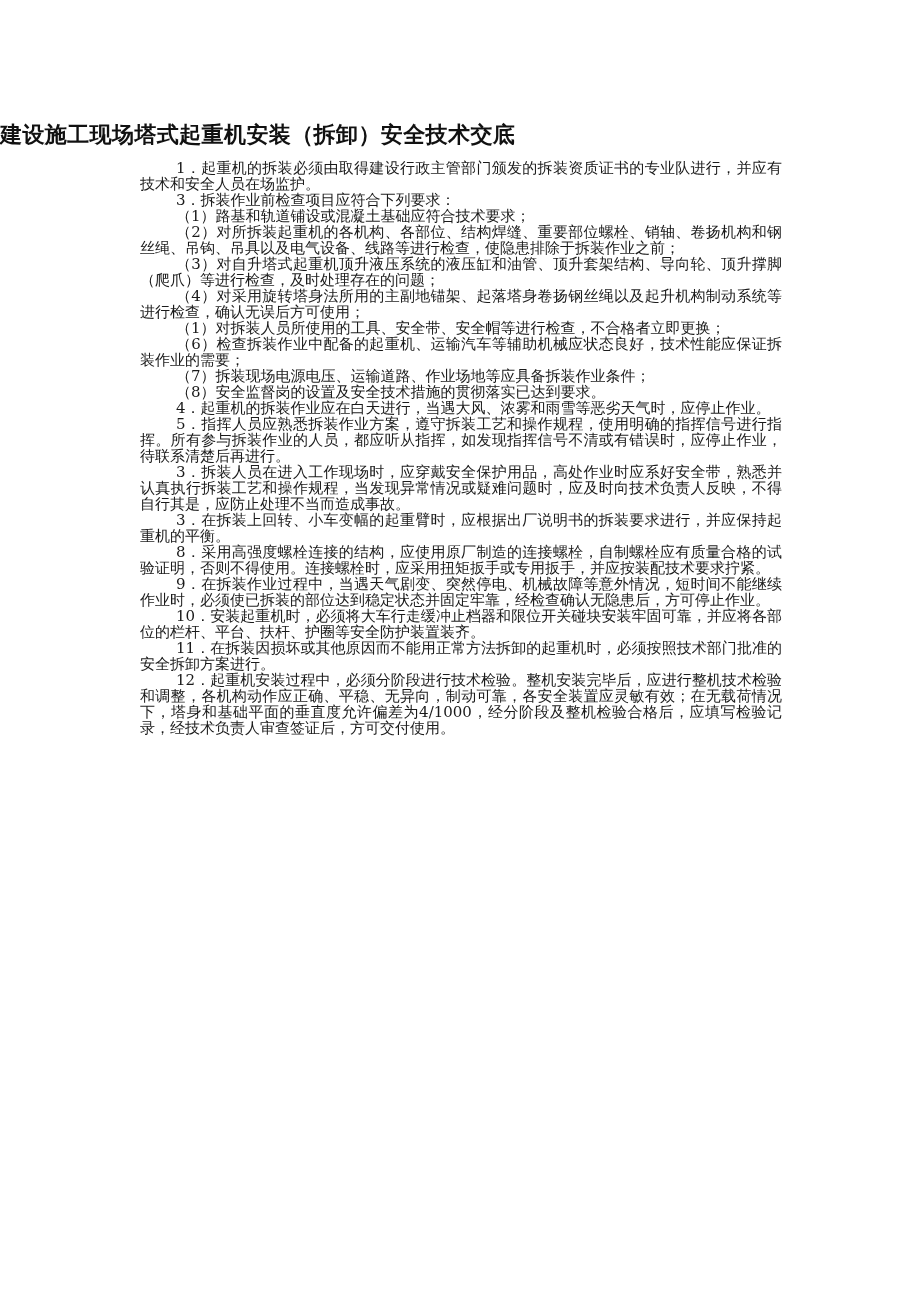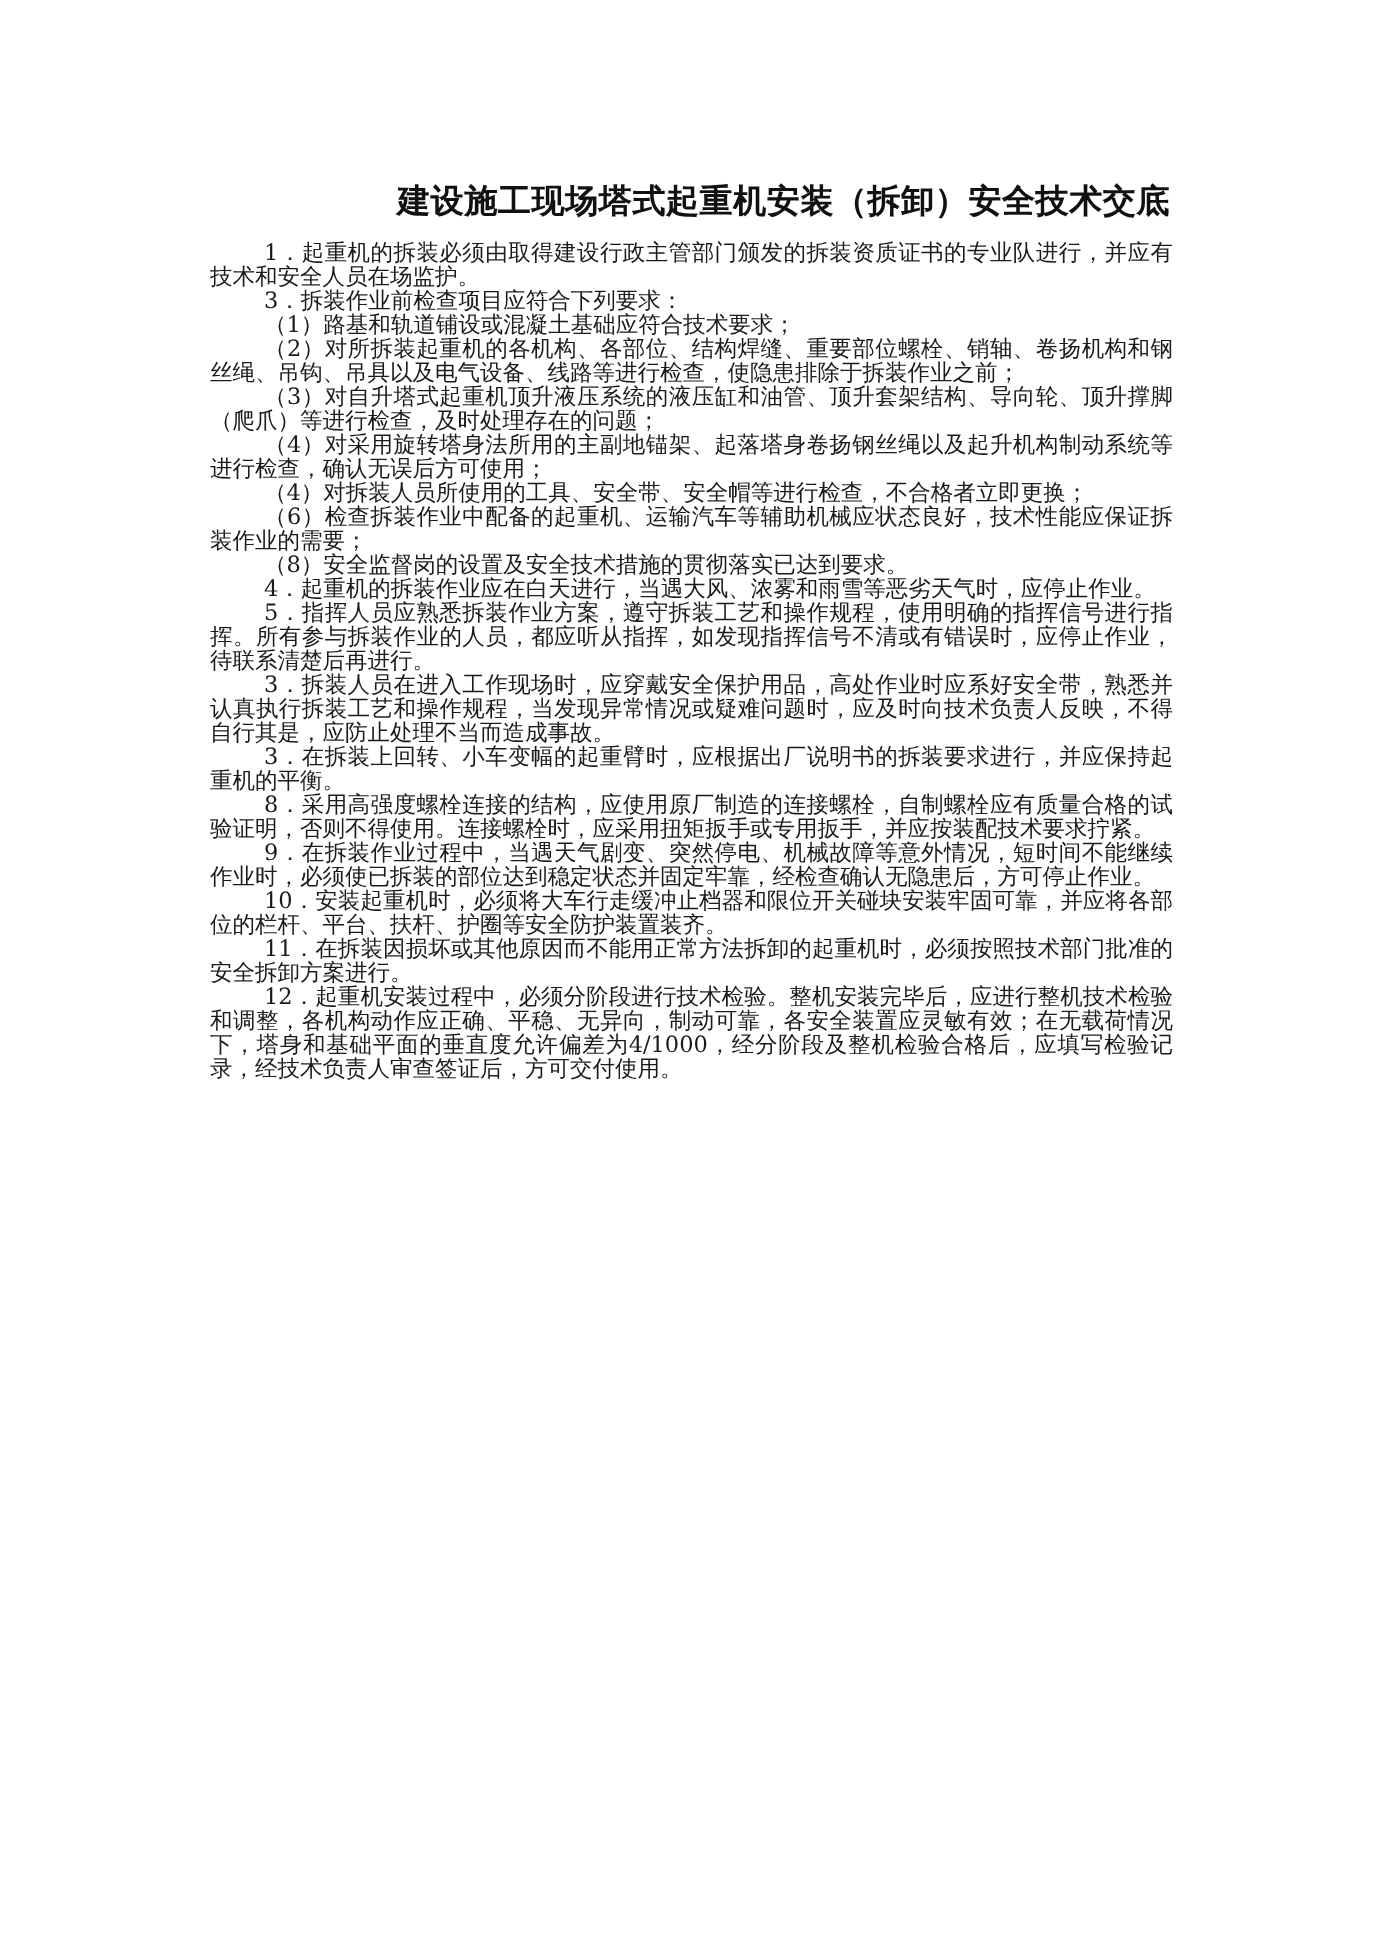--- a/index.html
+++ b/index.html
@@ -20,21 +20,21 @@
       top: 0;
       width: 920px;
       height: 1302px;
       background: #ffffff;
     }
     .doc-title {
       position: absolute;
       left: 0;
       top: 118px;
       width: 780px;
-      text-align: right;
+      text-align: left;
       font-family: "DejaVu Sans", "Liberation Sans", sans-serif;
       font-weight: bold;
       font-size: 22px;
       line-height: 34px;
       letter-spacing: 0.4px;
       color: #111111;
       margin: 0;
     }
     .doc-body {
       position: absolute;
@@ -64,22 +64,23 @@
 <div class="page">
   <h1 class="doc-title">建设施工现场塔式起重机安装（拆卸）安全技术交底</h1>
 
   <div class="doc-body">
     <p class="para">1．起重机的拆装必须由取得建设行政主管部门颁发的拆装资质证书的专业队进行，并应有技术和安全人员在场监护。</p>
     <p class="para">3．拆装作业前检查项目应符合下列要求：</p>
     <p class="para sub">（1）路基和轨道铺设或混凝土基础应符合技术要求；</p>
     <p class="para sub">（2）对所拆装起重机的各机构、各部位、结构焊缝、重要部位螺栓、销轴、卷扬机构和钢丝绳、吊钩、吊具以及电气设备、线路等进行检查，使隐患排除于拆装作业之前；</p>
     <p class="para sub">（3）对自升塔式起重机顶升液压系统的液压缸和油管、顶升套架结构、导向轮、顶升撑脚（爬爪）等进行检查，及时处理存在的问题；</p>
     <p class="para sub">（4）对采用旋转塔身法所用的主副地锚架、起落塔身卷扬钢丝绳以及起升机构制动系统等进行检查，确认无误后方可使用；</p>
-    <p class="para sub">（4）对拆装人员所使用的工具、安全带、安全帽等进行检查，不合格者立即更换；</p>
+    <p class="para sub">（1）对拆装人员所使用的工具、安全带、安全帽等进行检查，不合格者立即更换；</p>
     <p class="para sub">（6）检查拆装作业中配备的起重机、运输汽车等辅助机械应状态良好，技术性能应保证拆装作业的需要；</p>
+    <p class="para sub">（7）拆装现场电源电压、运输道路、作业场地等应具备拆装作业条件；</p>
     <p class="para sub">（8）安全监督岗的设置及安全技术措施的贯彻落实已达到要求。</p>
     <p class="para">4．起重机的拆装作业应在白天进行，当遇大风、浓雾和雨雪等恶劣天气时，应停止作业。</p>
     <p class="para">5．指挥人员应熟悉拆装作业方案，遵守拆装工艺和操作规程，使用明确的指挥信号进行指挥。所有参与拆装作业的人员，都应听从指挥，如发现指挥信号不清或有错误时，应停止作业，待联系清楚后再进行。</p>
     <p class="para">3．拆装人员在进入工作现场时，应穿戴安全保护用品，高处作业时应系好安全带，熟悉并认真执行拆装工艺和操作规程，当发现异常情况或疑难问题时，应及时向技术负责人反映，不得自行其是，应防止处理不当而造成事故。</p>
     <p class="para">3．在拆装上回转、小车变幅的起重臂时，应根据出厂说明书的拆装要求进行，并应保持起重机的平衡。</p>
     <p class="para">8．采用高强度螺栓连接的结构，应使用原厂制造的连接螺栓，自制螺栓应有质量合格的试验证明，否则不得使用。连接螺栓时，应采用扭矩扳手或专用扳手，并应按装配技术要求拧紧。</p>
     <p class="para">9．在拆装作业过程中，当遇天气剧变、突然停电、机械故障等意外情况，短时间不能继续作业时，必须使已拆装的部位达到稳定状态并固定牢靠，经检查确认无隐患后，方可停止作业。</p>
     <p class="para">10．安装起重机时，必须将大车行走缓冲止档器和限位开关碰块安装牢固可靠，并应将各部位的栏杆、平台、扶杆、护圈等安全防护装置装齐。</p>
     <p class="para">11．在拆装因损坏或其他原因而不能用正常方法拆卸的起重机时，必须按照技术部门批准的安全拆卸方案进行。</p>
     <p class="para">12．起重机安装过程中，必须分阶段进行技术检验。整机安装完毕后，应进行整机技术检验和调整，各机构动作应正确、平稳、无异向，制动可靠，各安全装置应灵敏有效；在无载荷情况下，塔身和基础平面的垂直度允许偏差为4/1000，经分阶段及整机检验合格后，应填写检验记录，经技术负责人审查签证后，方可交付使用。</p>

